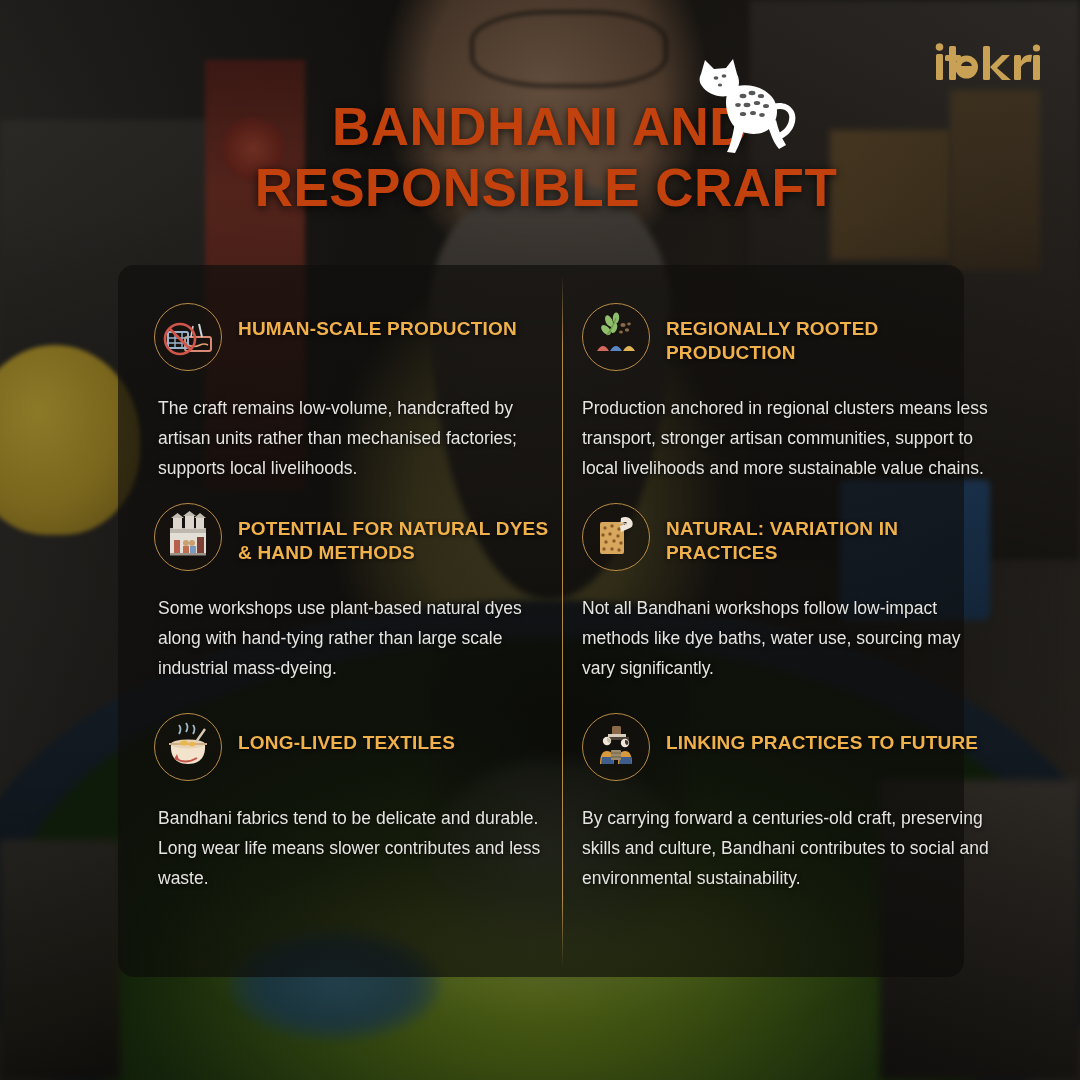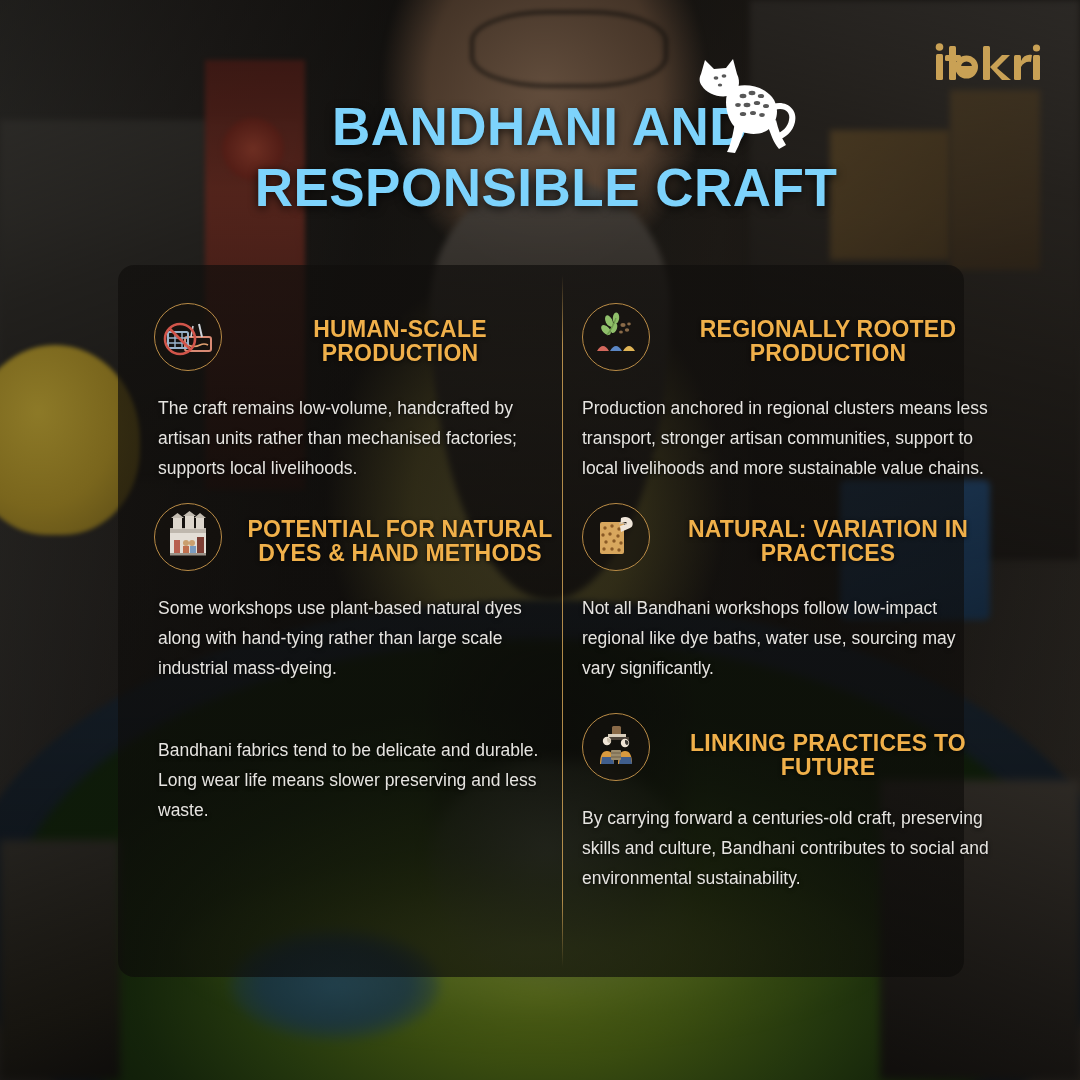--- a/index.html
+++ b/index.html
@@ -147,21 +147,21 @@
 
   
   .header {
     position: absolute;
     left: 0; right: 0; top: 0; height: 262px;
   }
   .title {
     position: absolute;
     left: 0; right: 0; top: 96px;
     text-align: center;
-    color: #7dd3fc;
+    color: #c2410c;
     font-size: 53px;
     line-height: 61px;
     font-weight: 800;
     letter-spacing: .5px;
     text-shadow: 0 2px 10px rgba(0,0,0,.75);
   }
   .title .l2 { display:block;margin-left:12px; }
 
   .cat-icon {
     position: absolute;
@@ -222,27 +222,26 @@
     border-radius: 50%;
     border: 1.5px solid #b98b46;
     background: rgba(22,18,14,.55);
     position: relative;
     overflow: hidden;
   }
   .icon-circle svg { position: absolute; left: 0; top: 0; }
 
   .cell-title {
     color: #F0B04A;
-    font-size: 23px;
+    font-size: 19px;
     line-height: 24px;
     font-weight: 800;
     letter-spacing: .2px;
     padding-top: 14px;
     text-shadow: 0 1px 4px rgba(0,0,0,.7);
-    text-align: center;
   }
   .cell.row-3 .cell-title { padding-top: 18px; }
 
   .cell-body {
     margin-top: 22px;
     color: #E6E4E0;
     font-size: 17.5px;
     line-height: 30px;
     font-weight: 400;
     text-shadow: 0 1px 4px rgba(0,0,0,.85);
@@ -439,25 +438,43 @@
                 <circle cx="21" cy="45" r="1.7"></circle>
                   <circle cx="29" cy="45" r="1.7"></circle>
                   <circle cx="36" cy="46" r="1.7"></circle>
               </g>
               <path d="M38 14 c4-2 9-1 11 3 c1.5 3 0.5 6-2 7 l-9 4 l-1-6 l6-2 c1-0.5 1-2-0.5-2 l-5 1 Z" fill="#f0e6da"></path>
               <path d="M36 20 c3-1 6-1 8 0" stroke="#c9bcab" stroke-width="1.1" fill="none"></path>
             </svg>
           </div>
           <div class="cell-title">NATURAL: VARIATION IN PRACTICES</div>
         </div>
-        <div class="cell-body">Not all Bandhani workshops follow low-impact regional like dye baths, water use, sourcing may vary significantly.</div>
+        <div class="cell-body">Not all Bandhani workshops follow low-impact methods like dye baths, water use, sourcing may vary significantly.</div>
       </div>
 
       <div class="cell col-l row-3">
-        <div class="cell-body">Bandhani fabrics tend to be delicate and durable. Long wear life means slower preserving and less waste.</div>
+        <div class="cell-head">
+          <div class="icon-circle">
+            <svg width="66" height="66" viewBox="0 0 66 66">
+              <path d="M16 30 h34 c1 12 -4 20 -17 20 c-13 0 -18-8 -17-20 Z" fill="#f3e3cd"></path>
+              <ellipse cx="33" cy="30" rx="17" ry="4.5" fill="#e9d3b5"></ellipse>
+              <path d="M14 30 h38" stroke="#cdb08a" stroke-width="2"></path>
+              <ellipse cx="29" cy="29" rx="4" ry="2.6" fill="#e8b84f"></ellipse>
+              <ellipse cx="37" cy="30" rx="3.6" ry="2.3" fill="#e8b84f"></ellipse>
+              <path d="M24 20 q3-5 0-9" stroke="#9fb8c9" stroke-width="1.8" fill="none"></path>
+              <path d="M31 18 q3-5 0-9" stroke="#9fb8c9" stroke-width="1.8" fill="none"></path>
+              <path d="M38 20 q3-5 0-9" stroke="#9fb8c9" stroke-width="1.8" fill="none"></path>
+              <path d="M41 28 L50 15" stroke="#d8cbb5" stroke-width="2.4"></path>
+              <path d="M20 44 q10 7 22 0" stroke="#c4554a" stroke-width="2" fill="none"></path>
+              <path d="M22 40 l-3 5 l5 1 Z" fill="#c4554a"></path>
+            </svg>
+          </div>
+          <div class="cell-title">LONG-LIVED TEXTILES</div>
+        </div>
+        <div class="cell-body">Bandhani fabrics tend to be delicate and durable. Long wear life means slower contributes and less waste.</div>
       </div>
 
       <div class="cell col-r row-3">
         <div class="cell-head">
           <div class="icon-circle">
             <svg width="66" height="66" viewBox="0 0 66 66">
               <rect x="29" y="12" width="9" height="9" rx="1.5" fill="#8a6a48"></rect>
               <rect x="25" y="20" width="18" height="3" fill="#d8cdbb"></rect>
               <rect x="22" y="23" width="24" height="3" fill="#4a4138"></rect>
               <circle cx="24" cy="27" r="4.2" fill="#f0e5d6"></circle>

